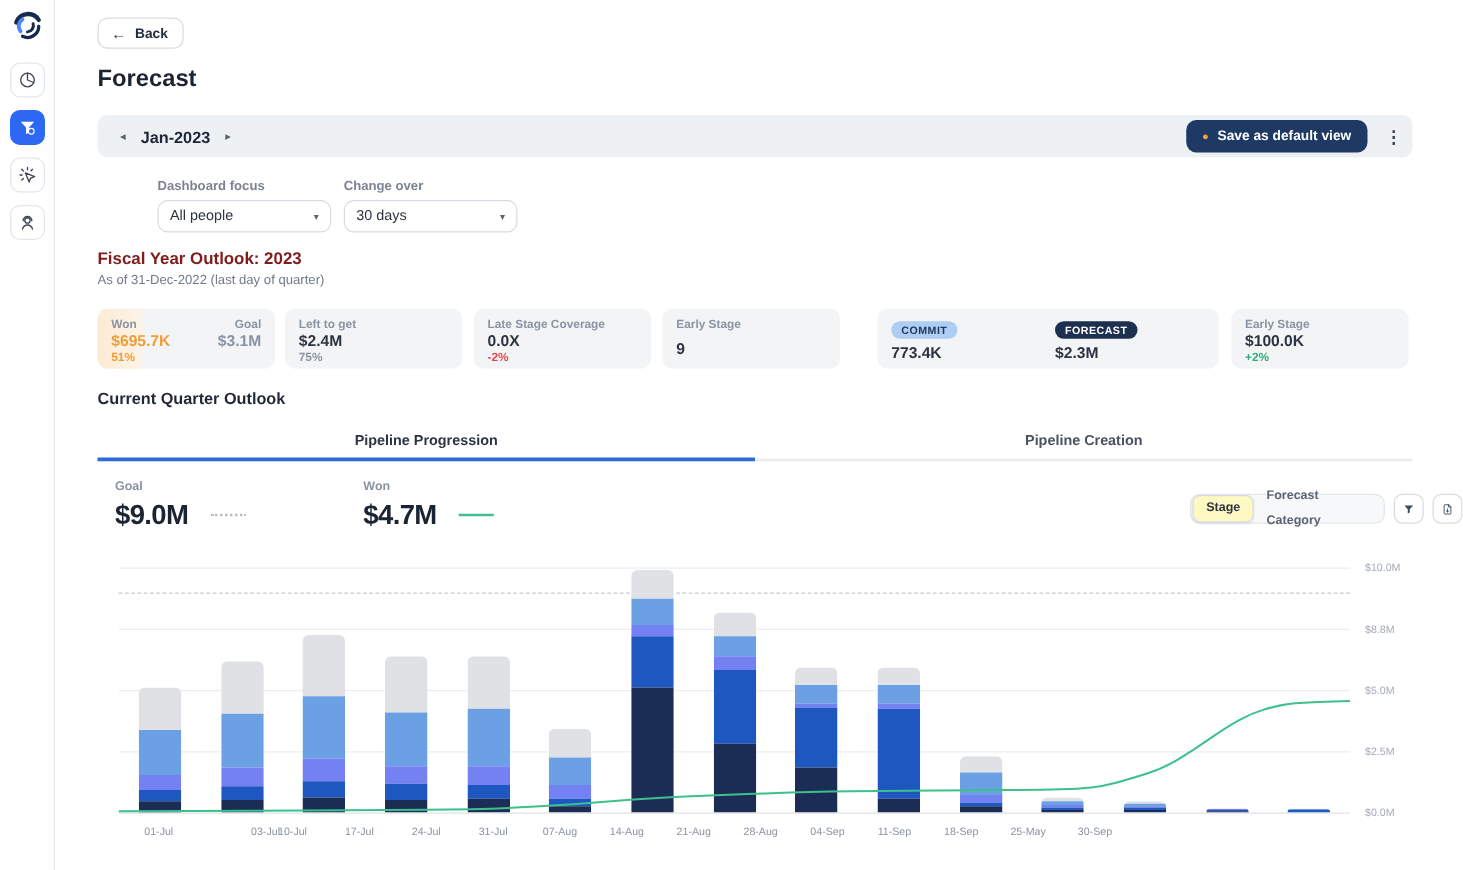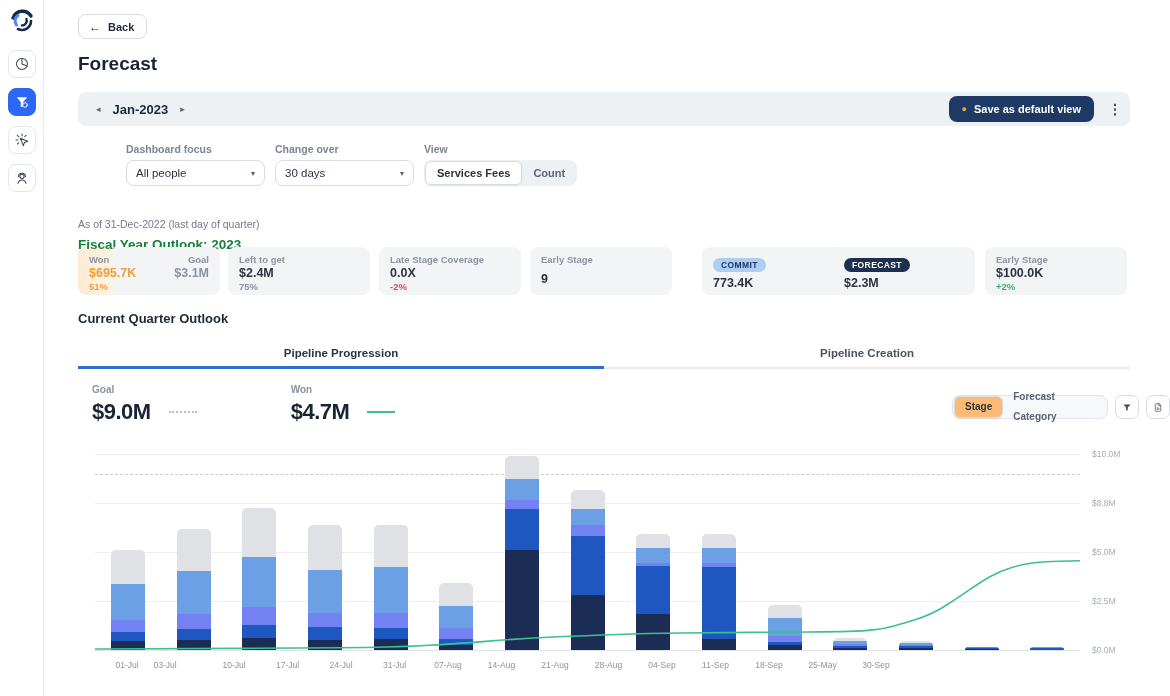--- a/index.html
+++ b/index.html
@@ -55,21 +55,21 @@
       display:flex;align-items:center;justify-content:space-between;padding:0 9px;font-size:11.5px;
       color:#2c3442;cursor:pointer;}
   .dd .chev{font-size:8px;color:#5b6472;}
   .vtoggle{display:flex;align-items:center;background:#eef1f4;border-radius:8px;padding:1px;height:26px;}
   .vtoggle .opt{padding:0 11px;font-size:11px;color:#5b6472;font-weight:bold;line-height:22px;
                 border-radius:6px;cursor:pointer;}
   .vtoggle .opt.active{background:#fff;color:#2c3442;border:1px solid #d9dde3;
                        box-shadow:0 1px 2px rgba(20,30,50,.08);}
 
   
-  .fiscal-title{position:absolute;left:34px;top:199px;font-size:13.5px;font-weight:bold;color:#15803d;margin-top:38px;}
+  .fiscal-title{position:absolute;left:34px;top:199px;font-size:13.5px;font-weight:bold;color:#7f1d1d;}
   .fiscal-sub{position:absolute;left:34px;top:218px;font-size:10.5px;color:#717a88;}
   .cards{position:absolute;left:34px;top:247px;height:48px;}
   .card{position:absolute;top:0;width:142px;height:48px;background:#f3f4f6;border-radius:8px;
         padding:7px 11px;overflow:hidden;}
   .clabel{font-size:9.5px;font-weight:bold;color:#8a93a2;line-height:12px;}
   .cvalue{font-size:12.5px;font-weight:bold;color:#2c3442;line-height:15px;}
   .csub{font-size:9.5px;font-weight:bold;line-height:12px;color:#8a93a2;}
   .orange{color:#ef9e35;} .red{color:#e0484e;} .green{color:#2fae74;} .muted{color:#8a93a2;}
   .card-won{display:flex;justify-content:space-between;
     background:linear-gradient(90deg,rgba(242,163,60,.22),rgba(242,163,60,.13) 24%,rgba(243,244,246,1) 26%);}
@@ -93,21 +93,21 @@
   .stat .srow{display:flex;align-items:center;gap:18px;}
   .stat .sval{font-size:22px;font-weight:bold;color:#1b2433;letter-spacing:-.5px;}
   .sample-dotted{width:28px;border-top:2px dotted #b9bec6;}
   .sample-solid{width:28px;border-top:2px solid #3cc08c;}
 
   .chart-controls{position:absolute;left:908px;top:395px;display:flex;align-items:center;gap:7px;}
   .stoggle{display:flex;align-items:center;background:#f7f8f9;border:1px solid #e3e6ea;border-radius:8px;
            padding:1px;height:24px;}
   .stoggle .opt{padding:0 10px;font-size:10px;font-weight:bold;color:#5b6472;line-height:20px;
                 border-radius:6px;cursor:pointer;}
-  .stoggle .opt.active{background:#fdba74;color:#2c3442;border:1px solid #d8dce2;
+  .stoggle .opt.active{background:#fef9c3;color:#2c3442;border:1px solid #d8dce2;
                        box-shadow:0 1px 2px rgba(20,30,50,.08);}
   .icon-btn{width:24px;height:24px;border:1px solid #d8dce2;border-radius:7px;background:#fff;
             display:flex;align-items:center;justify-content:center;cursor:pointer;}
   .icon-btn svg{width:13px;height:13px;}
 
   
   .chart{position:absolute;left:0;top:438px;width:1126px;height:252px;}
   .gridline{position:absolute;height:0;border-top:1px solid #eceef1;}
   .gridline.zero{border-top-color:#dfe2e6;}
   .goalline{position:absolute;height:0;border-top:1px dashed #c6cbd2;}
@@ -181,27 +181,20 @@
       <div class="dd">
         <span>All people</span>
         <span class="chev">▾</span>
       </div>
     </div>
     <div class="fgroup">
       <div class="flabel">Change over</div>
       <div class="dd">
         <span>30 days</span>
         <span class="chev">▾</span>
-      </div>
-    </div>
-    <div class="fgroup">
-      <div class="flabel">View</div>
-      <div class="vtoggle">
-        <span class="opt active">Services Fees</span>
-        <span class="opt">Count</span>
       </div>
     </div>
   </div>
 
   <div class="fiscal-title">Fiscal Year Outlook: 2023</div>
   <div class="fiscal-sub">As of 31-Dec-2022 (last day of quarter)</div>
 
   <div class="cards">
     <div class="card card-won" style="left:0">
       <div class="cw-left">
@@ -306,21 +299,21 @@
         <div class="seg-part" style="height: 9.016px; background: rgb(28, 45, 85);"></div>
       </div>
       <div class="xtick" style="left: 56px;">01-Jul</div>
       <div class="bar" style="left: 132.5px; top: 91.068px; height: 120.932px;">
         <div class="seg-part" style="height: 41.748px; background: rgb(223, 225, 228);"></div>
         <div class="seg-part" style="height: 43.12px; background: rgb(107, 161, 228);"></div>
         <div class="seg-part" style="height: 15.288px; background: rgb(115, 129, 242);"></div>
         <div class="seg-part" style="height: 10.78px; background: rgb(31, 87, 192);"></div>
         <div class="seg-part" style="height: 9.996px; background: rgb(28, 45, 85);"></div>
       </div>
-      <div class="xtick" style="left: 94px;">03-Jul</div>
+      <div class="xtick" style="left: 126px; text-align: right;">03-Jul</div>
       <div class="bar" style="left: 198.167px; top: 70.292px; height: 141.708px;">
         <div class="seg-part" style="height: 48.412px; background: rgb(223, 225, 228);"></div>
         <div class="seg-part" style="height: 50.568px; background: rgb(107, 161, 228);"></div>
         <div class="seg-part" style="height: 17.64px; background: rgb(115, 129, 242);"></div>
         <div class="seg-part" style="height: 13.328px; background: rgb(31, 87, 192);"></div>
         <div class="seg-part" style="height: 11.76px; background: rgb(28, 45, 85);"></div>
       </div>
       <div class="xtick" style="left: 163px;">10-Jul</div>
       <div class="bar" style="left: 263.833px; top: 86.56px; height: 125.44px;">
         <div class="seg-part" style="height: 45.08px; background: rgb(223, 225, 228);"></div>

